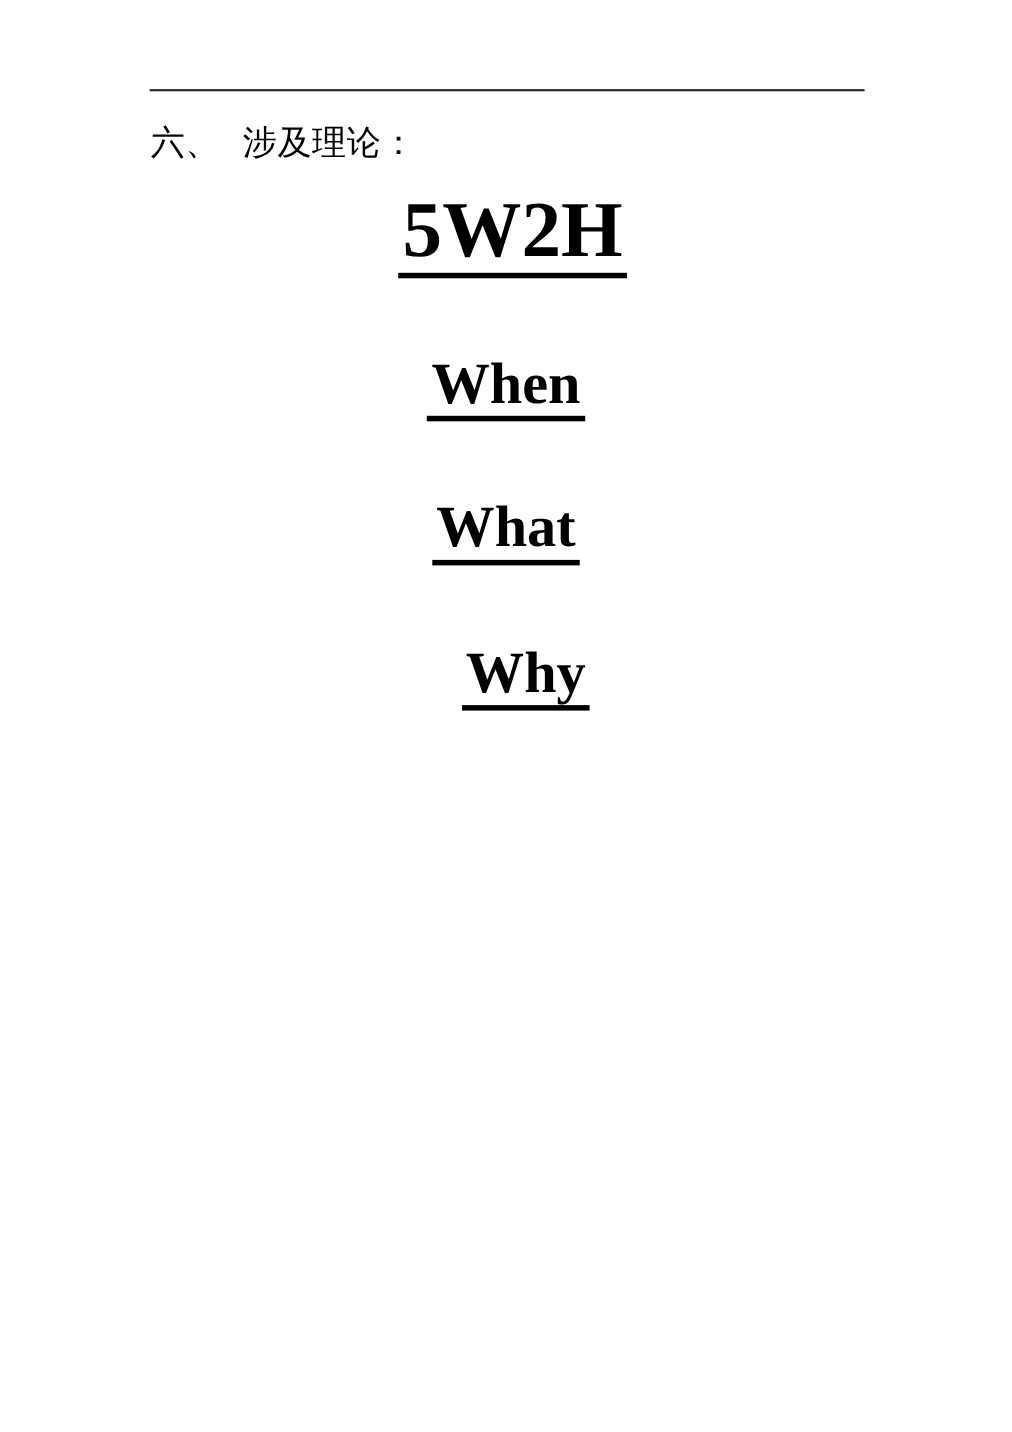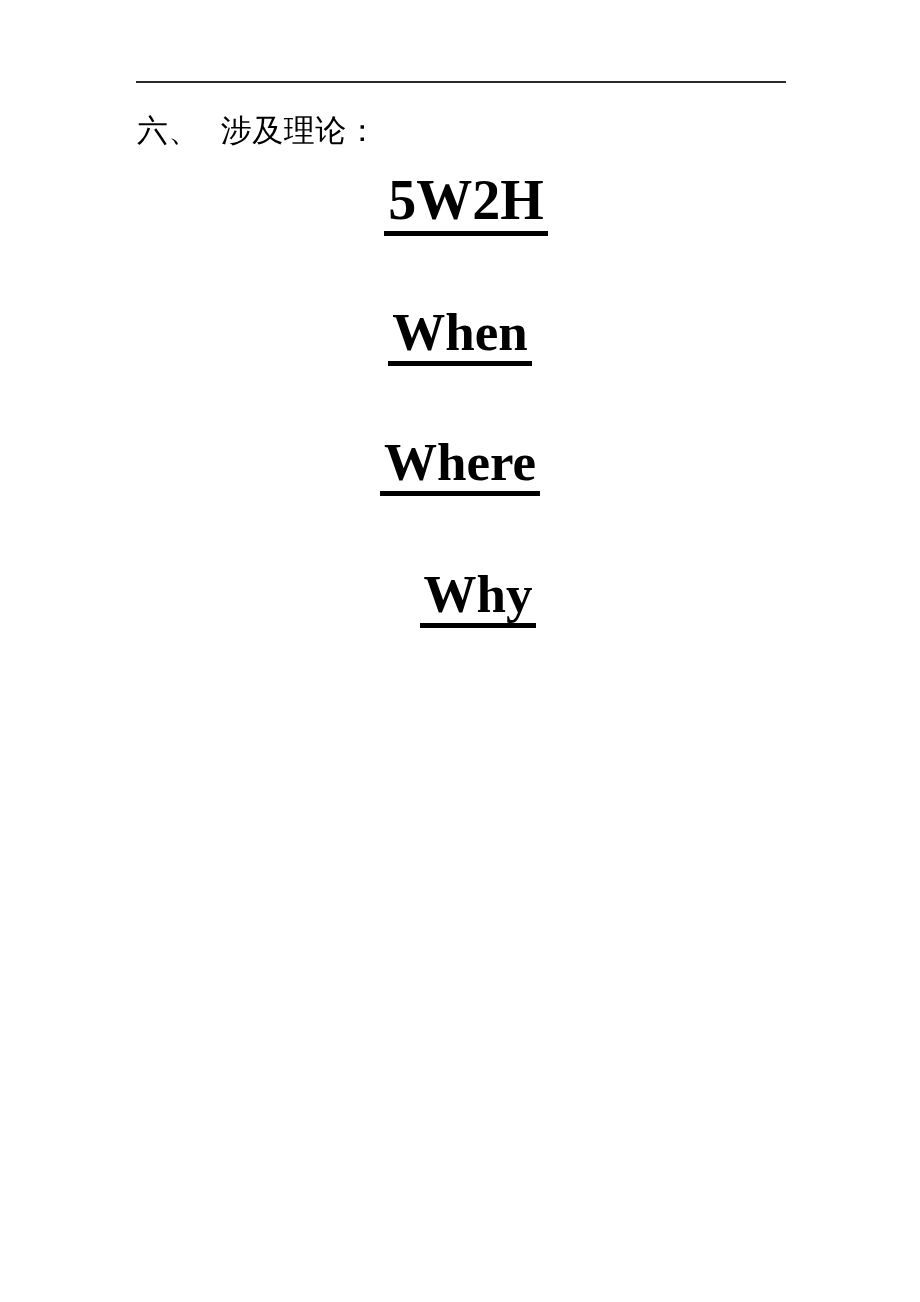--- a/index.html
+++ b/index.html
@@ -68,21 +68,21 @@
 
   .w5h2-item .txt {
     display: inline-block;
     border-bottom: 5px solid #000000;
     padding: 0 4px 2px 4px;
     line-height: 1.02;
   }
 
   
   .item-title {
-    font-size: 56px;
+    font-size: 72px;
     margin-bottom: 22px;
     padding-left: 12px;
   }
 
   .item-std {
     font-size: 53px;
   }
   .gap-m  { margin-top: 66px; }
   .gap-l  { margin-top: 68px; padding-left: 36px; }
 </style>
@@ -96,21 +96,21 @@
   <div class="section-heading">六、  涉及理论：</div>
 
   <div class="w5h2-block">
 
     <div class="w5h2-item item-title"><span class="txt">5W2H</span></div>
 
 
     <div class="w5h2-item item-std gap-m"><span class="txt">When</span></div>
 
 
-    <div class="w5h2-item item-std gap-m"><span class="txt">Where</span></div>
+    <div class="w5h2-item item-std gap-m"><span class="txt">What</span></div>
 
     <div class="w5h2-item item-std gap-l"><span class="txt">Why</span></div>
 
 
 
   </div>
 
 </div>
 
 </body></html>

